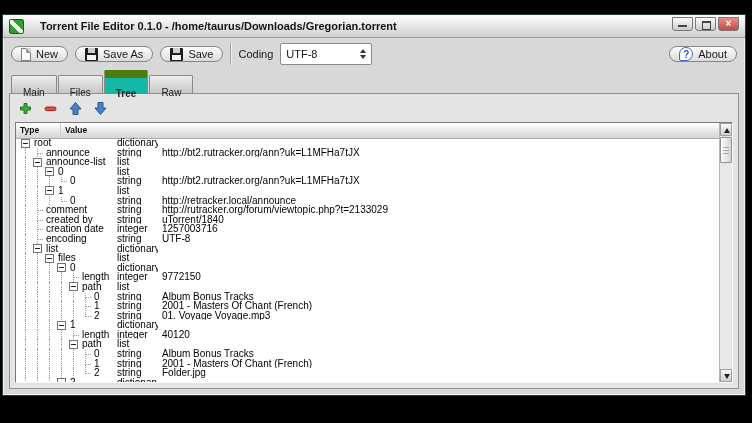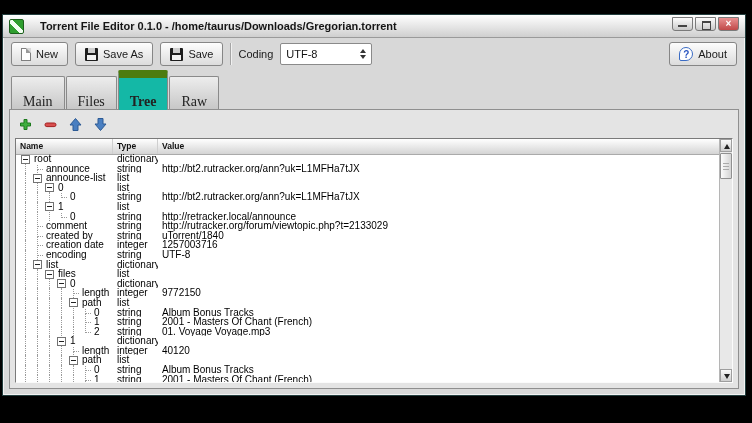--- a/index.html
+++ b/index.html
@@ -33,22 +33,22 @@
   .wbtn.close{background:linear-gradient(#e89090,#c04848);color:#fff;
     font-size:10px;line-height:12px;text-align:center;font-weight:700;}
   .wbtn.min::after{content:"";position:absolute;left:5px;right:5px;bottom:3px;height:2px;background:#444;}
   .wbtn.max::after{content:"";position:absolute;left:6px;top:3px;width:7px;height:6px;
     border:1px solid #444;border-top-width:2px;}
   
   .toolbar{
     flex:0 0 32px;display:flex;align-items:center;gap:7px;padding:0 8px;
   }
   .tbtn{
-    display:flex;align-items:center;gap:5px;height:24px;padding:0 9px;
-    border:1px solid #868686;border-radius:3px;
+    display:flex;align-items:center;gap:5px;height:16px;padding:0 9px;
+    border:1px solid #868686;border-radius:8px;
     background:linear-gradient(#fdfdfd,#dcdcdc);
     font-size:11px;color:#1a1a1a;box-sizing:border-box;
   }
   .ic-new{width:10px;height:13px;background:#fff;border:1px solid #7f7f7f;position:relative;box-sizing:border-box;}
   .ic-new::after{content:"";position:absolute;right:-1px;top:-1px;border-style:solid;
     border-width:0 5px 5px 0;border-color:transparent #d8d8d8 #9a9a9a transparent;}
   .ic-open{width:15px;height:10px;background:linear-gradient(#5d81a4,#46678a);
     border:1px solid #31506e;border-radius:1px;position:relative;margin-top:3px;box-sizing:border-box;}
   .ic-open::before{content:"";position:absolute;left:0;top:-3px;width:7px;height:2px;
     background:#46678a;border:1px solid #31506e;border-bottom:none;border-radius:1px 1px 0 0;}
@@ -67,24 +67,24 @@
   .spin .dn{border-top:4px solid #333;}
   .about{margin-left:auto;}
   .ic-about{
     width:14px;height:14px;border:1px solid #3a6bc4;border-radius:50% 50% 50% 2px;
     background:#fff;color:#2a55c0;font-weight:700;font-size:10px;line-height:13px;
     text-align:center;box-sizing:border-box;
   }
   
   .tabbar{flex:0 0 19px;display:flex;padding-left:8px;position:relative;z-index:2;}
   .tab{
-    height:18px;line-height:17px;padding:16px 11px;font-size:14px;color:#222;
+    height:18px;line-height:17px;padding:8px 11px;font-size:10px;color:#222;
     background:linear-gradient(#ededed,#c7c7c7);
     border:1px solid #8a8a8a;border-bottom:none;border-radius:2px 2px 0 0;
-    margin-right:1px;box-sizing:border-box;align-self:flex-end;font-family:Liberation Serif, serif;
+    margin-right:1px;box-sizing:border-box;align-self:flex-end;
   }
   .tab.active{
     height:20px;line-height:16px;background:#14b8a6;font-weight:700;
     border-top:8px solid #4d7c0f;margin-bottom:-1px;
   }
   
   .page{
     flex:1;margin:0 6px 6px;border:1px solid #8f8f8f;background:#e4e4e4;
     display:flex;flex-direction:column;padding:3px 5px 5px;min-height:0;position:relative;z-index:1;
   }
@@ -195,21 +195,20 @@
       <svg class="itool" viewBox="0 0 15 15">
         <path d="M7.5 1.5 L13 8 H10 V13.5 H5 V8 H2 Z" fill="#4a7fc1" stroke="#2c5a94" stroke-width="1"></path>
       </svg>
       <svg class="itool" viewBox="0 0 15 15">
         <path d="M7.5 13.5 L2 7 H5 V1.5 H10 V7 H13 Z" fill="#4a7fc1" stroke="#2c5a94" stroke-width="1"></path>
       </svg>
     </div>
 
     <div class="panel">
       <div class="hdr">
-        <div class="hcell h1">Name</div>
         <div class="hcell h2">Type</div>
         <div class="hcell h3">Value</div>
       </div>
       <div class="rows">
           <div class="trow">
             <div class="c1">
               <span class="slot expander"></span>
               <span class="nm">root</span>
             </div>
             <div class="c2">dictionary</div>

